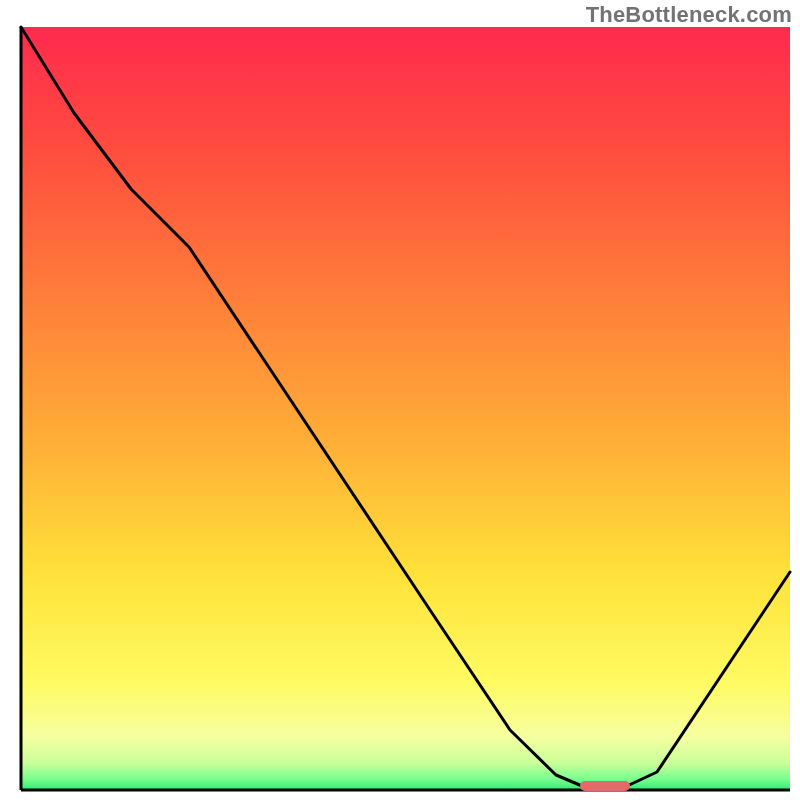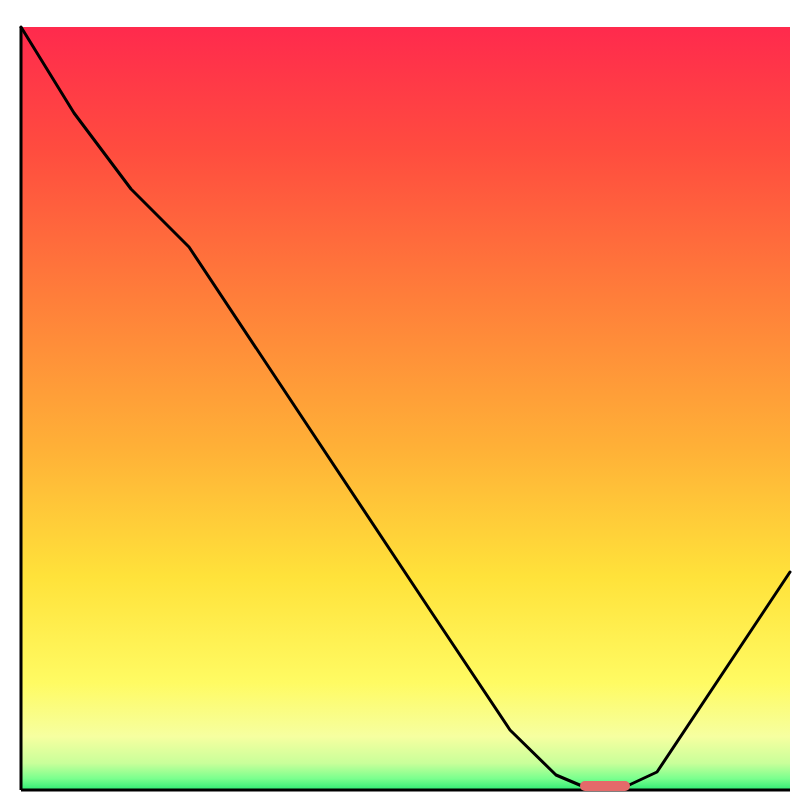--- a/index.html
+++ b/index.html
@@ -29,20 +29,21 @@
   svg {
     position: absolute;
     left: 0;
     top: 0;
   }
 </style>
 </head>
 <body>
 <div class="wrap">
 
+<div class="watermark">TheBottleneck.com</div>
 
 <svg id="chart-svg" width="800" height="800">
   <defs>
     <linearGradient id="bg-grad" x1="0" y1="0" x2="0" y2="1">
           <stop offset="0%" stop-color="#ff2a4d"></stop>
           <stop offset="16%" stop-color="#ff4c3f"></stop>
           <stop offset="35%" stop-color="#ff7d3a"></stop>
           <stop offset="55.00000000000001%" stop-color="#ffb037"></stop>
           <stop offset="72%" stop-color="#ffe23a"></stop>
           <stop offset="86%" stop-color="#fffb63"></stop>

